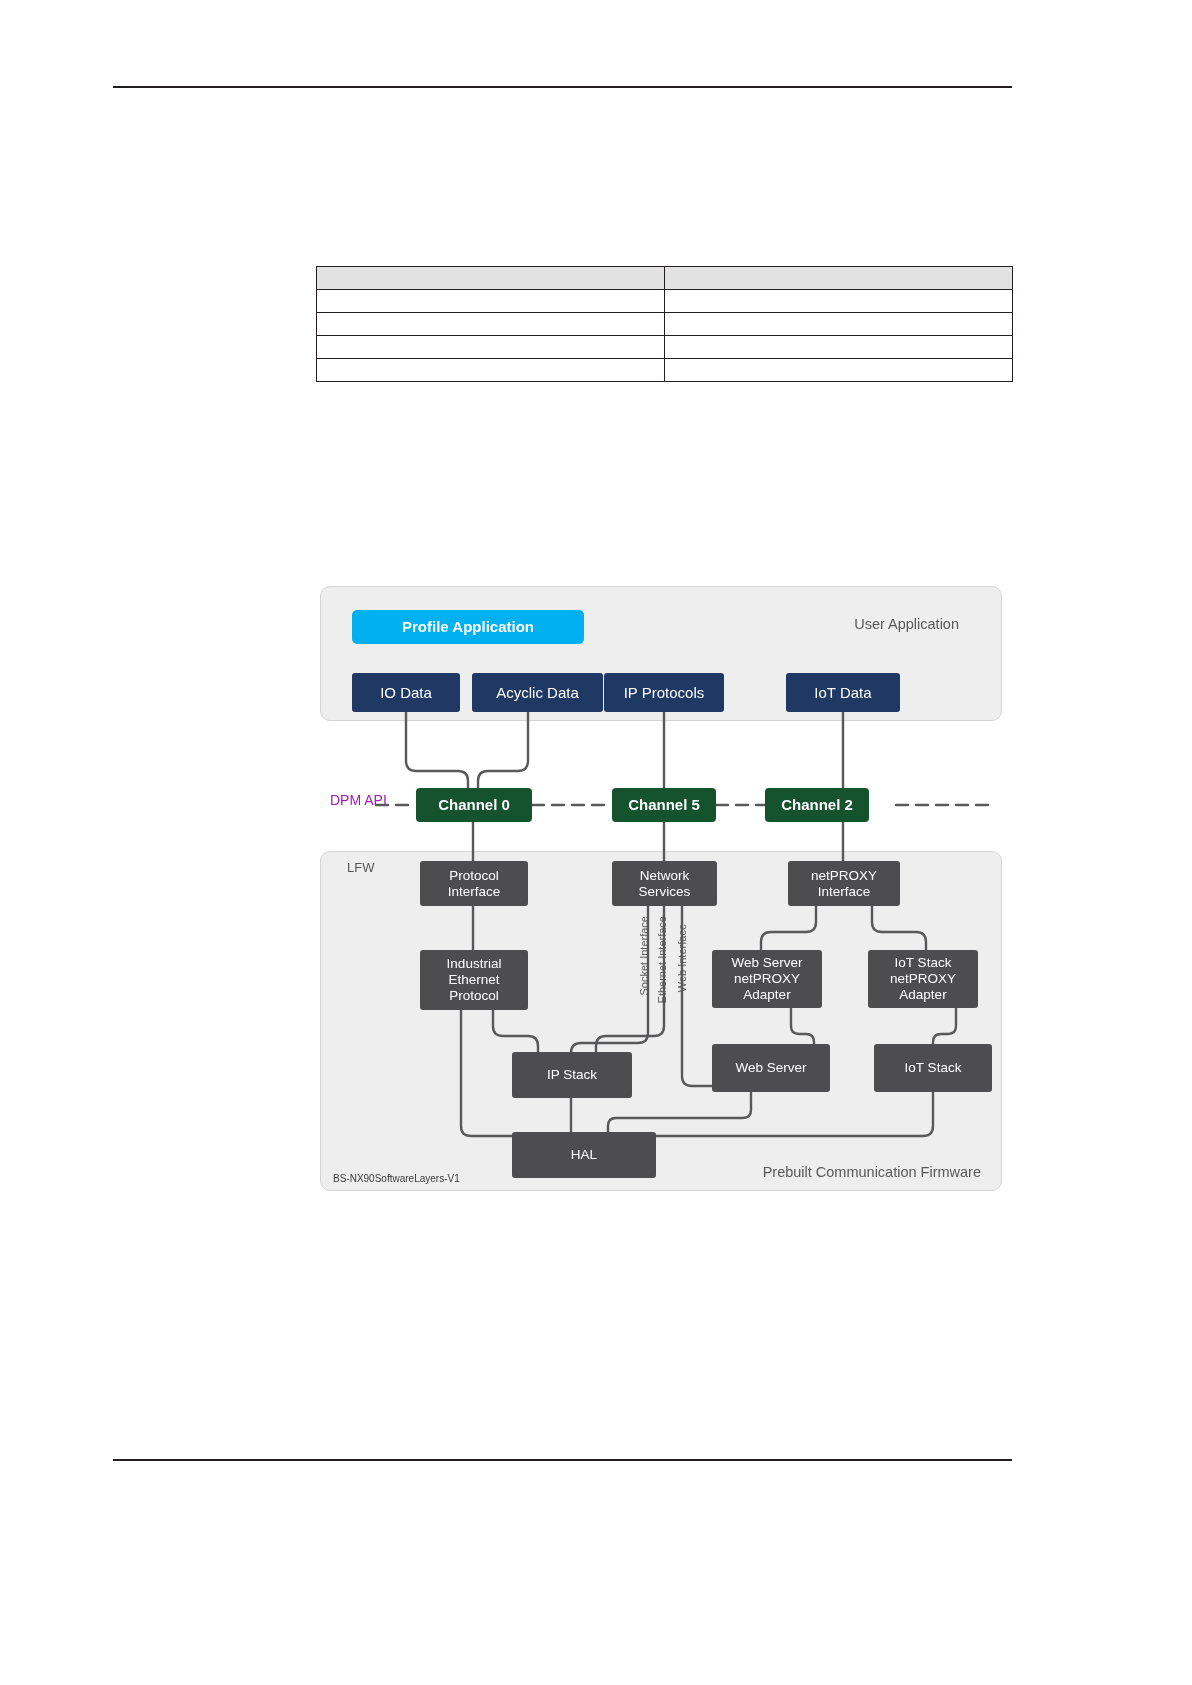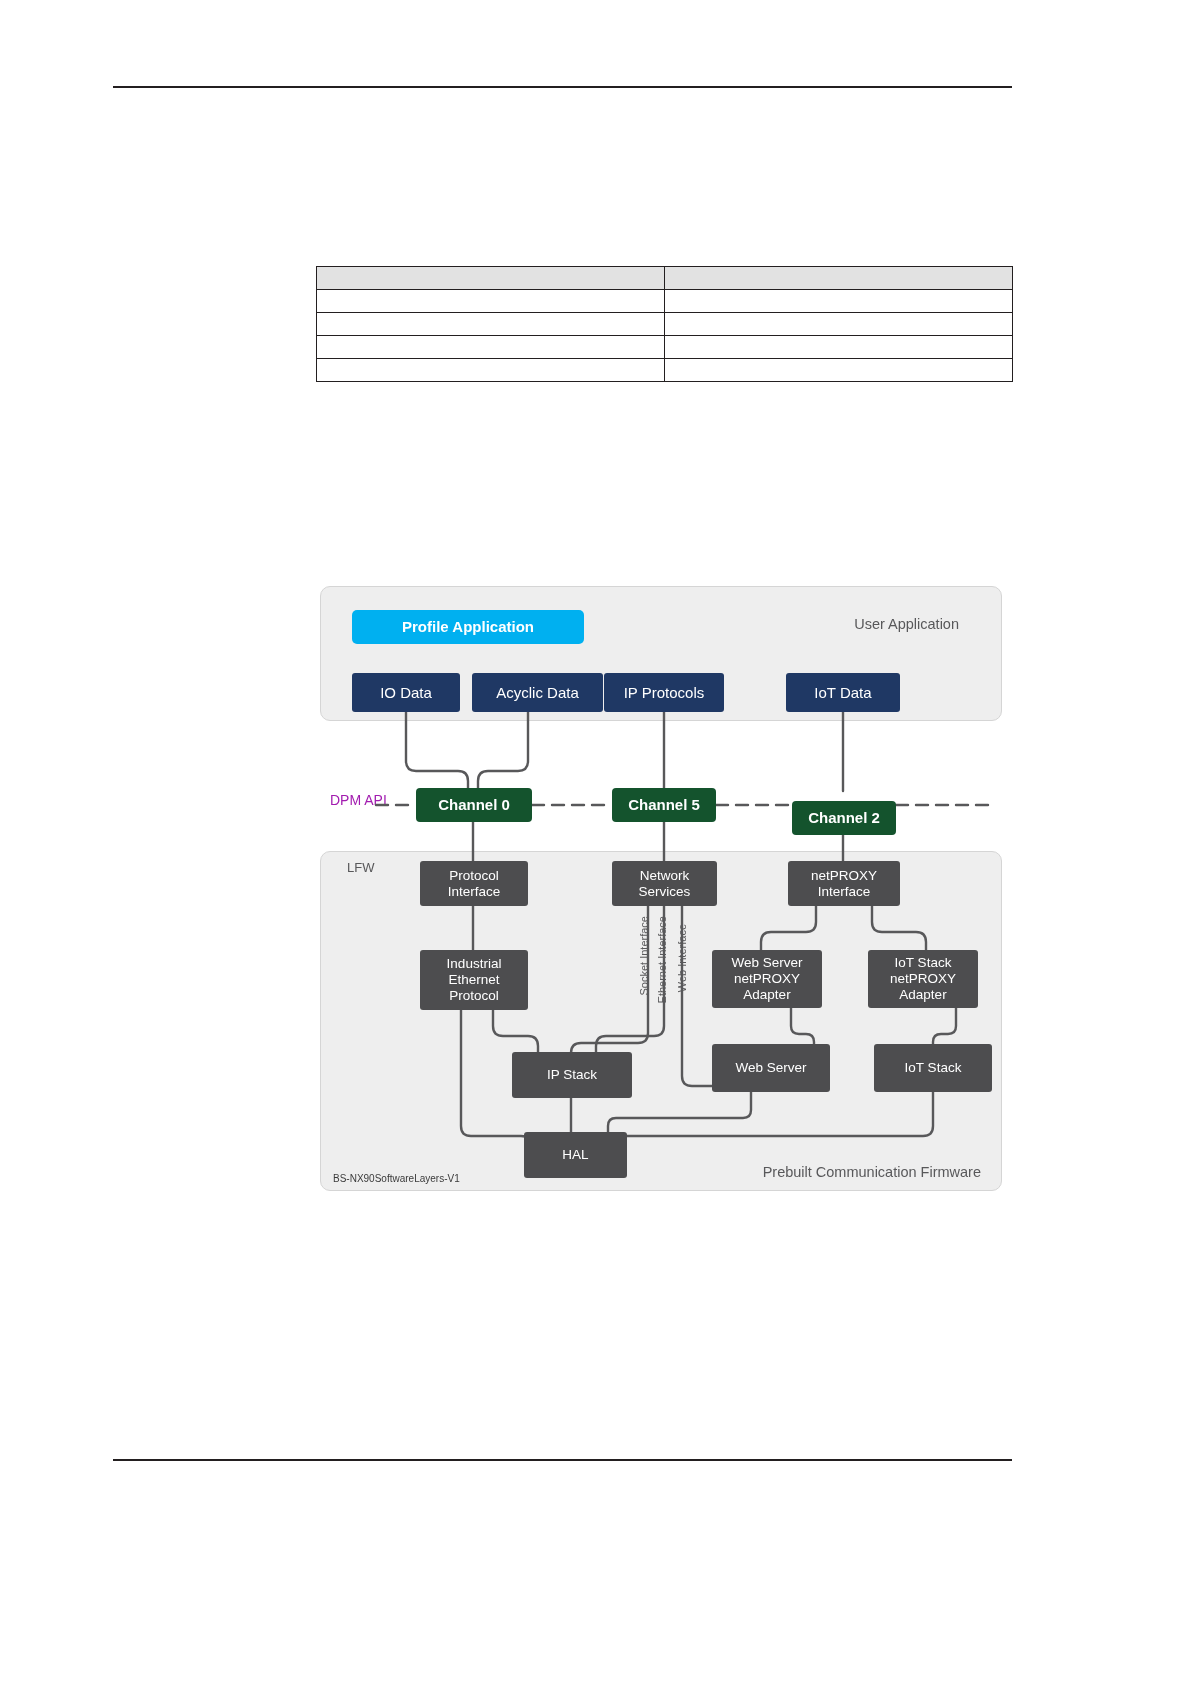--- a/index.html
+++ b/index.html
@@ -259,21 +259,21 @@
 
   <div class="box navy" style="left:36px; top:87px; width:108px; height:39px;">IO Data</div>
   <div class="box navy" style="left:156px; top:87px; width:131px; height:39px;">Acyclic Data</div>
   <div class="box navy" style="left:288px; top:87px; width:120px; height:39px;">IP Protocols</div>
   <div class="box navy" style="left:470px; top:87px; width:114px; height:39px;">IoT Data</div>
 
   <span class="dpm-label">DPM API</span>
 
   <div class="box red" style="left:100px; top:202px; width:116px; height:34px;">Channel 0</div>
   <div class="box red" style="left:296px; top:202px; width:104px; height:34px;">Channel 5</div>
-  <div class="box red" style="left:476px; top:202px; width:104px; height:34px;margin-top:13px;">Channel 2</div>
+  <div class="box red" style="left:449px; top:202px; width:104px; height:34px;">Channel 2</div>
 
   <div class="box gray" style="left:104px; top:275px; width:108px; height:45px; white-space:pre-line;">Protocol
 Interface</div>
   <div class="box gray" style="left:296px; top:275px; width:105px; height:45px; white-space:pre-line;">Network
 Services</div>
   <div class="box gray" style="left:472px; top:275px; width:112px; height:45px; white-space:pre-line;">netPROXY
 Interface</div>
 
   <div class="box gray" style="left:104px; top:364px; width:108px; height:60px; white-space:pre-line;">Industrial
 Ethernet
@@ -282,19 +282,19 @@
 netPROXY
 Adapter</div>
   <div class="box gray" style="left:552px; top:364px; width:110px; height:58px; white-space:pre-line;">IoT Stack
 netPROXY
 Adapter</div>
 
   <div class="box gray" style="left:196px; top:466px; width:120px; height:46px;">IP Stack</div>
   <div class="box gray" style="left:396px; top:458px; width:118px; height:48px;">Web Server</div>
   <div class="box gray" style="left:558px; top:458px; width:118px; height:48px;">IoT Stack</div>
 
-  <div class="box gray" style="left:196px; top:546px; width:103px; height:46px;margin-left:12px;">HAL</div>
+  <div class="box gray" style="left:196px; top:546px; width:144px; height:46px;">HAL</div>
 
   <span class="vlabel" style="left:322px; top:330px;">Socket Interface</span>
   <span class="vlabel" style="left:340px; top:330px;">Ethernet Interface</span>
   <span class="vlabel" style="left:360px; top:338px;">Web Interface</span>
 
 </div>
 
 </body></html>

